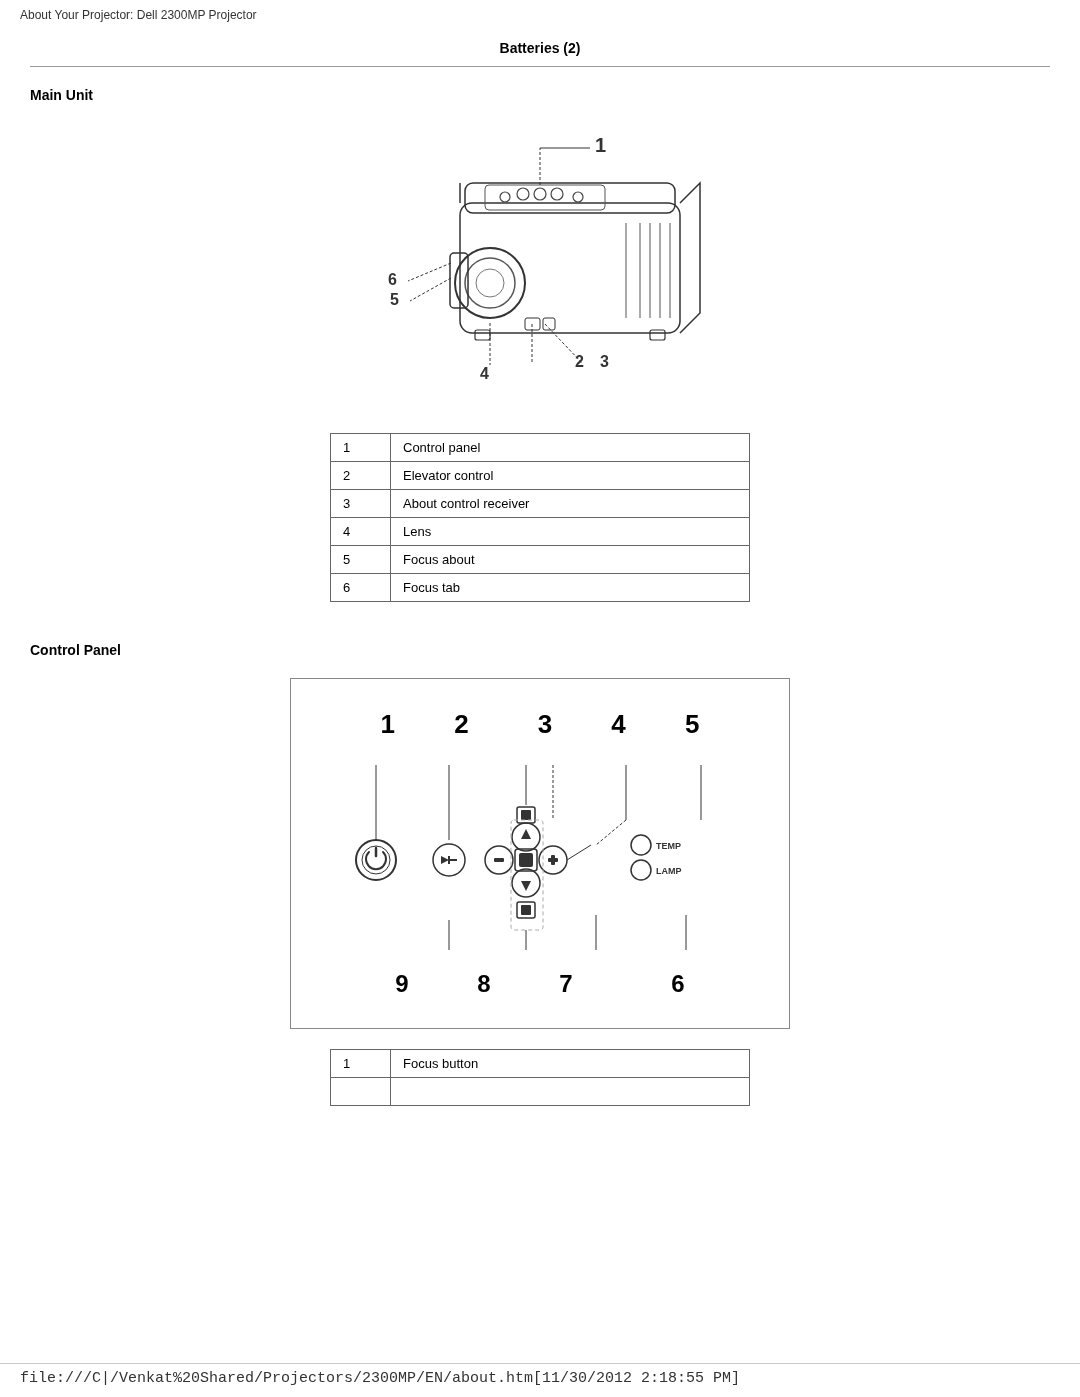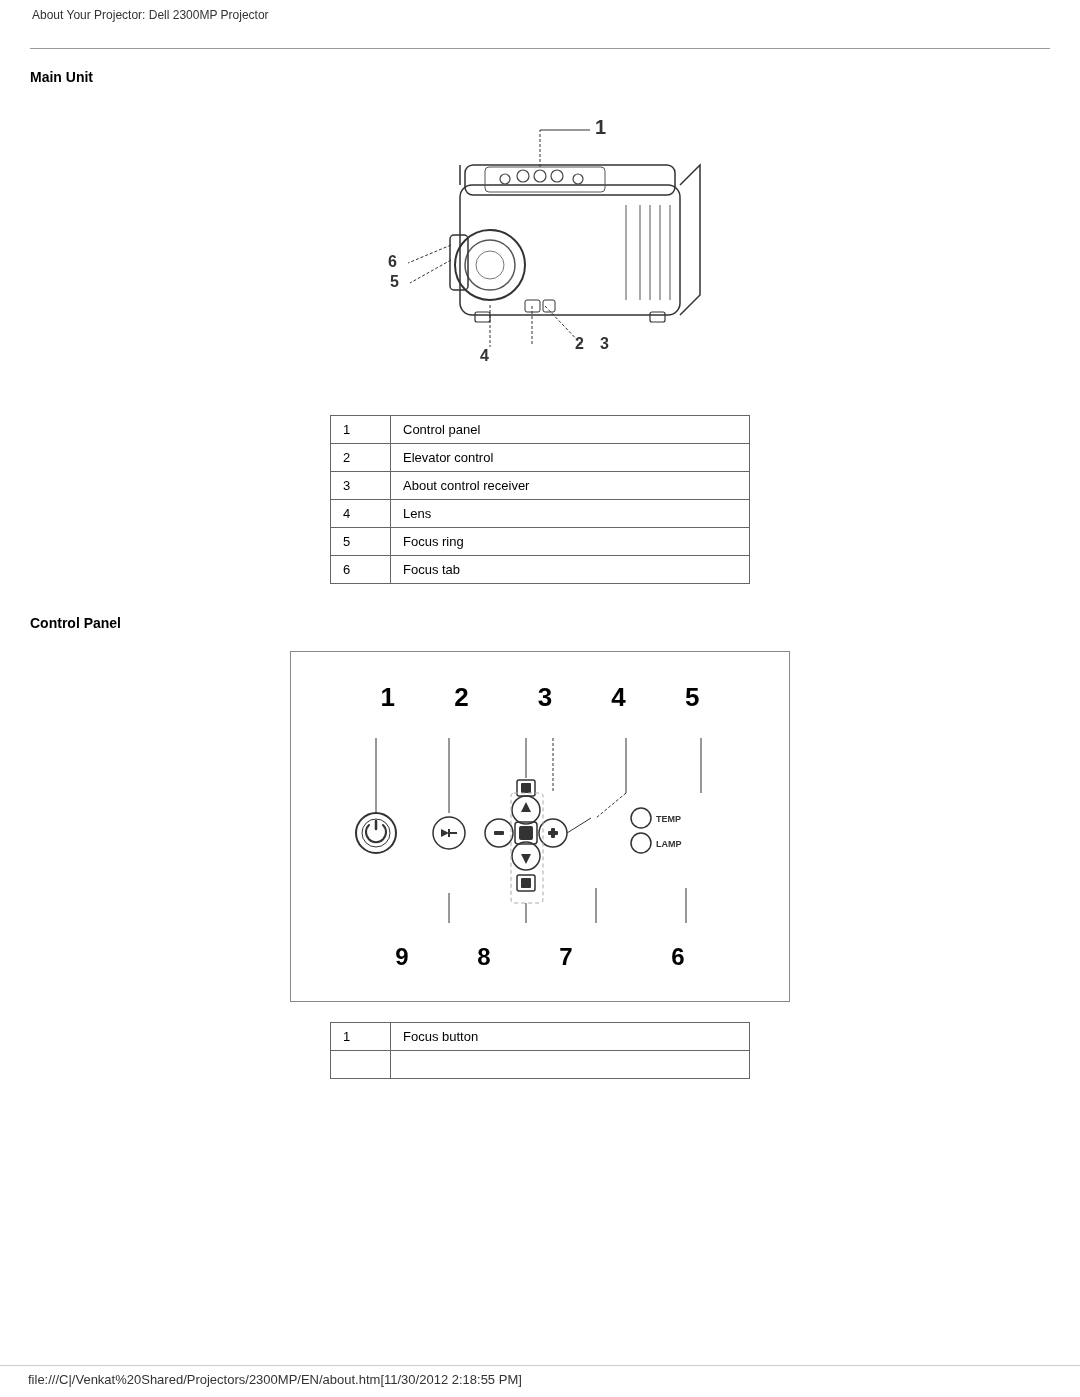--- a/index.html
+++ b/index.html
@@ -7,21 +7,21 @@
       font-family: Arial, sans-serif;
       font-size: 13px;
       background: #fff;
       color: #000;
       width: 1080px;
       min-height: 1397px;
       position: relative;
     }
     .page-header {
       font-size: 12px;
-      padding: 8px 32px;
+      padding: 8px 20px;
       color: #333;
     }
     .main-content {
       padding: 10px 30px 40px 30px;
     }
     .batteries-section {
       text-align: center;
       margin-bottom: 10px;
     }
     .batteries-title {
@@ -32,21 +32,21 @@
       border: none;
       border-top: 1px solid #999;
       margin: 8px 0 20px 0;
     }
     .section-heading {
       font-weight: bold;
       font-size: 14px;
       margin-bottom: 20px;
     }
     .main-unit-section {
-      margin-bottom: 31px;
+      margin-bottom: 40px;
     }
     .projector-image-container {
       display: flex;
       justify-content: center;
       margin-bottom: 20px;
     }
     
     .parts-table {
       border-collapse: collapse;
       margin: 0 auto;
@@ -74,36 +74,40 @@
       padding: 30px 40px;
       width: 500px;
       position: relative;
       background: #fff;
     }
     .page-footer {
       position: absolute;
       bottom: 10px;
       left: 0;
       right: 0;
-      font-size: 13px;
+      font-size: 15px;
       color: #333;
-      padding: 0 28px;
+      padding: 0 20px;
       border-top: 1px solid #ccc;
       padding-top: 6px;
+      font-family: Liberation Mono, monospace;
     }
   </style>
 </head>
 <body>
 
 <div class="page-header">
   <span>About Your Projector: Dell 2300MP Projector</span>
 </div>
 
 <div class="main-content">
 
+  <div class="batteries-section">
+    <div class="batteries-title">Batteries (2)</div>
+  </div>
   <hr class="section-divider">
 
   <div class="main-unit-section">
     <div class="section-heading">Main Unit</div>
 
     <div class="projector-image-container">
       <svg width="420" height="290" viewBox="0 0 420 290">
 
         <rect x="130" y="80" width="220" height="130" rx="12" ry="12" fill="none" stroke="#333" stroke-width="1.5"></rect>
 
@@ -172,21 +176,21 @@
           <tr>
             <td>3</td>
             <td>About control receiver</td>
           </tr>
           <tr>
             <td>4</td>
             <td>Lens</td>
           </tr>
           <tr>
             <td>5</td>
-            <td>Focus ring</td>
+            <td>Focus about</td>
           </tr>
           <tr>
             <td>6</td>
             <td>Focus tab</td>
           </tr>
         </tbody>
     </table>
   </div>
 
   <div class="control-panel-section">

